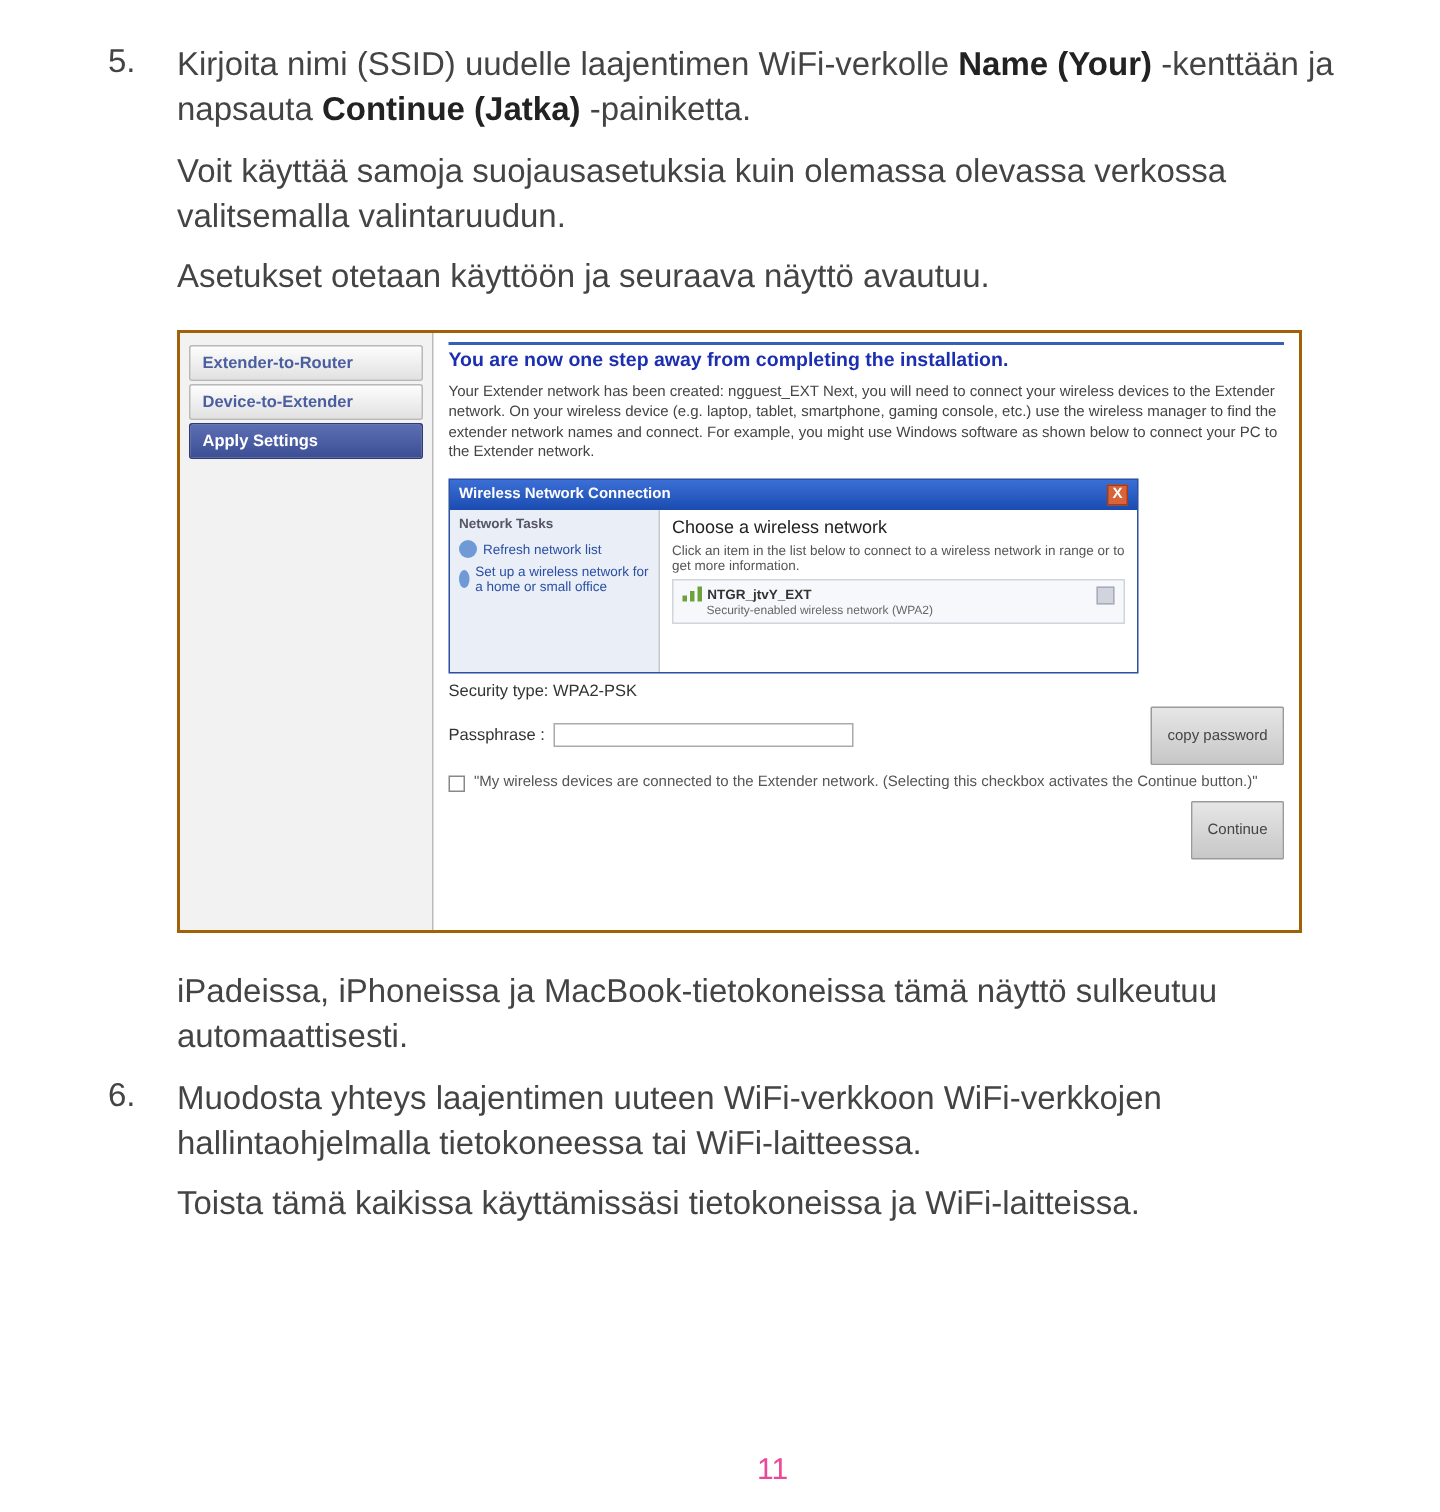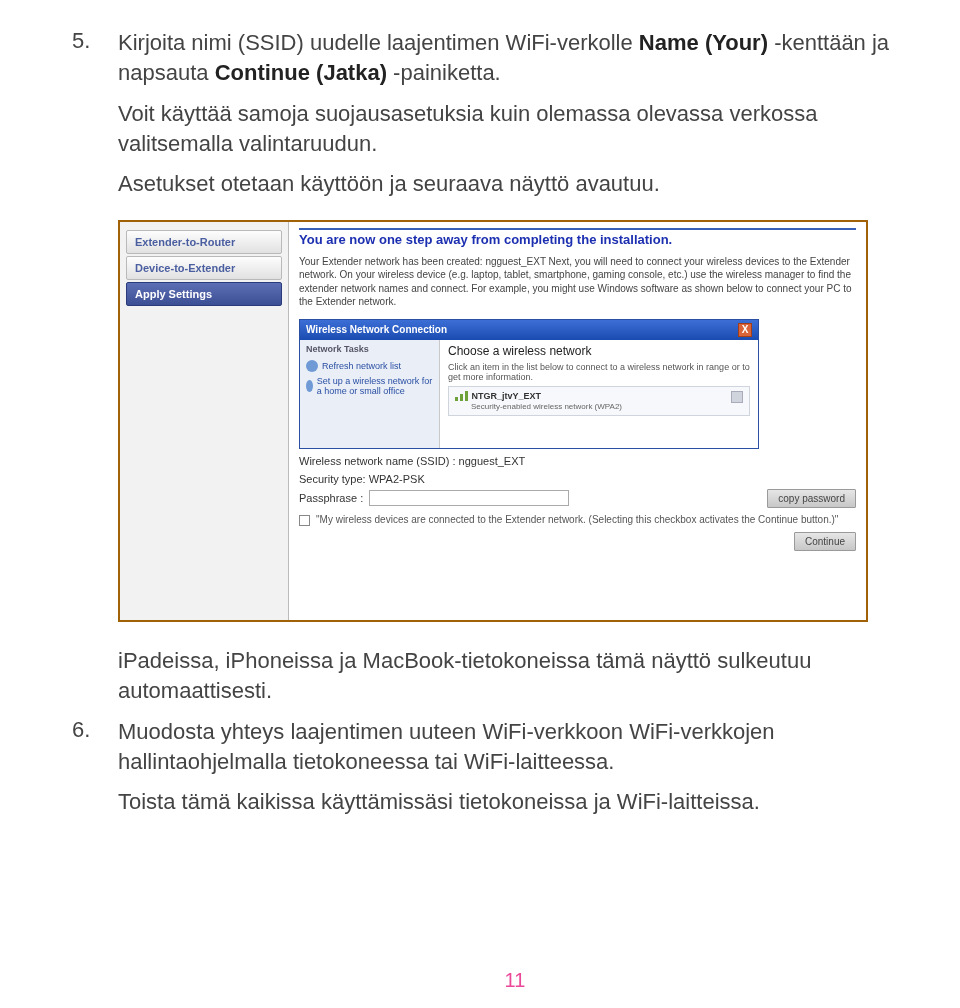--- a/index.html
+++ b/index.html
@@ -130,21 +130,21 @@
      linear-gradient(#6da23a,#6da23a) 10px bottom/3px 10px no-repeat; vertical-align: middle;}
 
   .kv { font-size: 11px; color: #333; margin: 6px 0 2px 0; }
   .pprow { display: flex; align-items: center; gap: 6px; margin: 4px 0; font-size: 11px; }
   .ppinput { width: 200px; height: 16px; border: 1px solid #aaa; background: #fff; }
   .graybtn {
     background: linear-gradient(#e6e6e6,#c7c7c7);
     border: 1px solid #9a9a9a;
     color: #444;
     font-size: 10px;
-    padding: 3px 10px;
+    padding: 13px 10px;
     border-radius: 1px;
   }
   .chkrow { display:flex; align-items:flex-start; gap:6px; font-size:10px; color:#555; margin-top:6px; }
   .chkbox { width:11px; height:11px; border:1px solid #888; background:#fff; margin-top:1px; flex-shrink:0; }
   .controw { display:flex; justify-content:flex-end; margin-top:6px; }
 
   .page-num {
     position: absolute;
     bottom: 16px;
     left: 50%;
@@ -201,21 +201,20 @@
           <div class="net">
             <span class="scrollbit"></span>
             <span class="sigicon"></span>
             <span class="ssid">NTGR_jtvY_EXT</span><br>
             <span class="sec">Security-enabled wireless network (WPA2)</span>
           </div>
         </div>
       </div>
     </div>
 
-    <div class="kv">Wireless network name (SSID) : ngguest_EXT</div>
     <div class="kv">Security type: WPA2-PSK</div>
     <div class="pprow">
       <span>Passphrase :</span>
       <span class="ppinput"></span>
       <span style="flex:1"></span>
       <span class="graybtn">copy password</span>
     </div>
     <div class="chkrow">
       <span class="chkbox"></span>
       <span>"My wireless devices are connected to the Extender network. (Selecting this checkbox activates the Continue button.)"</span>

